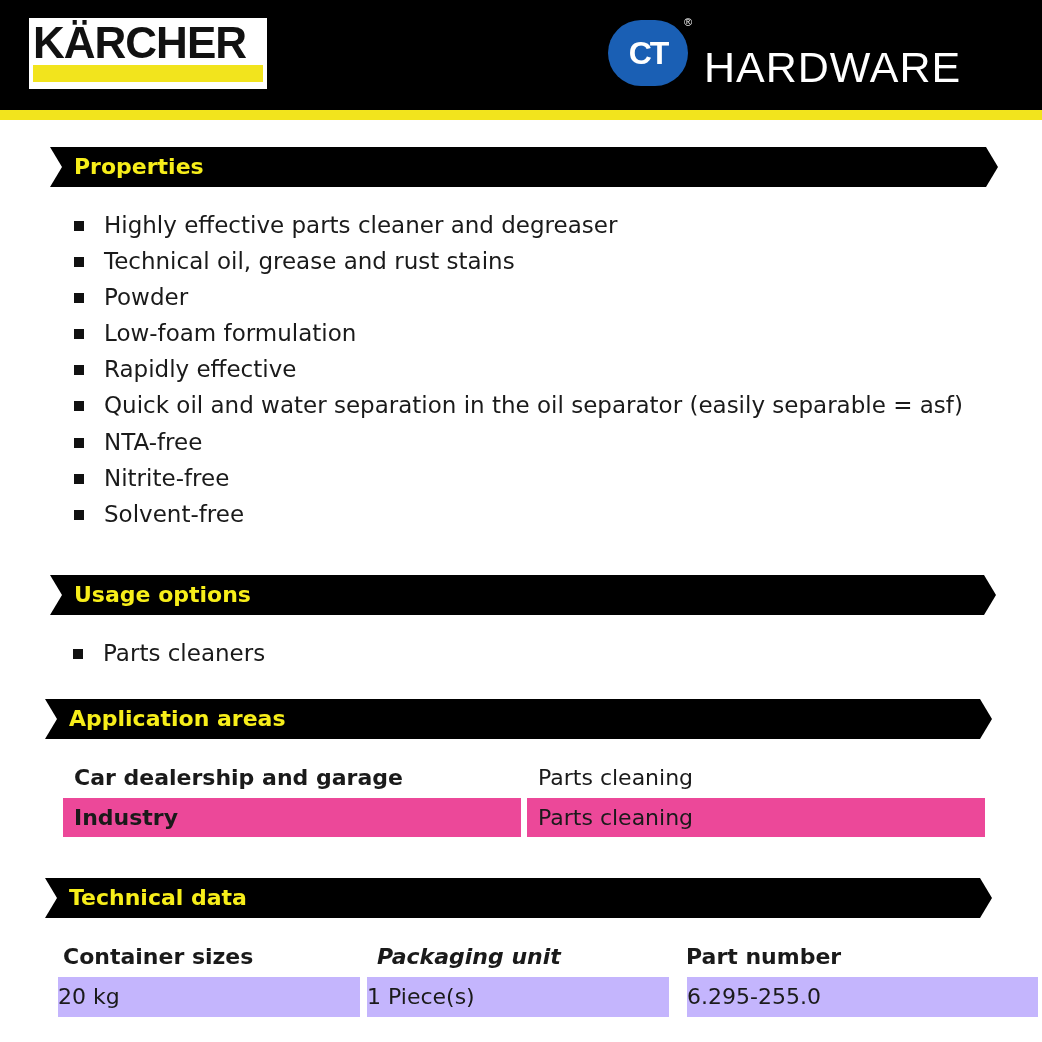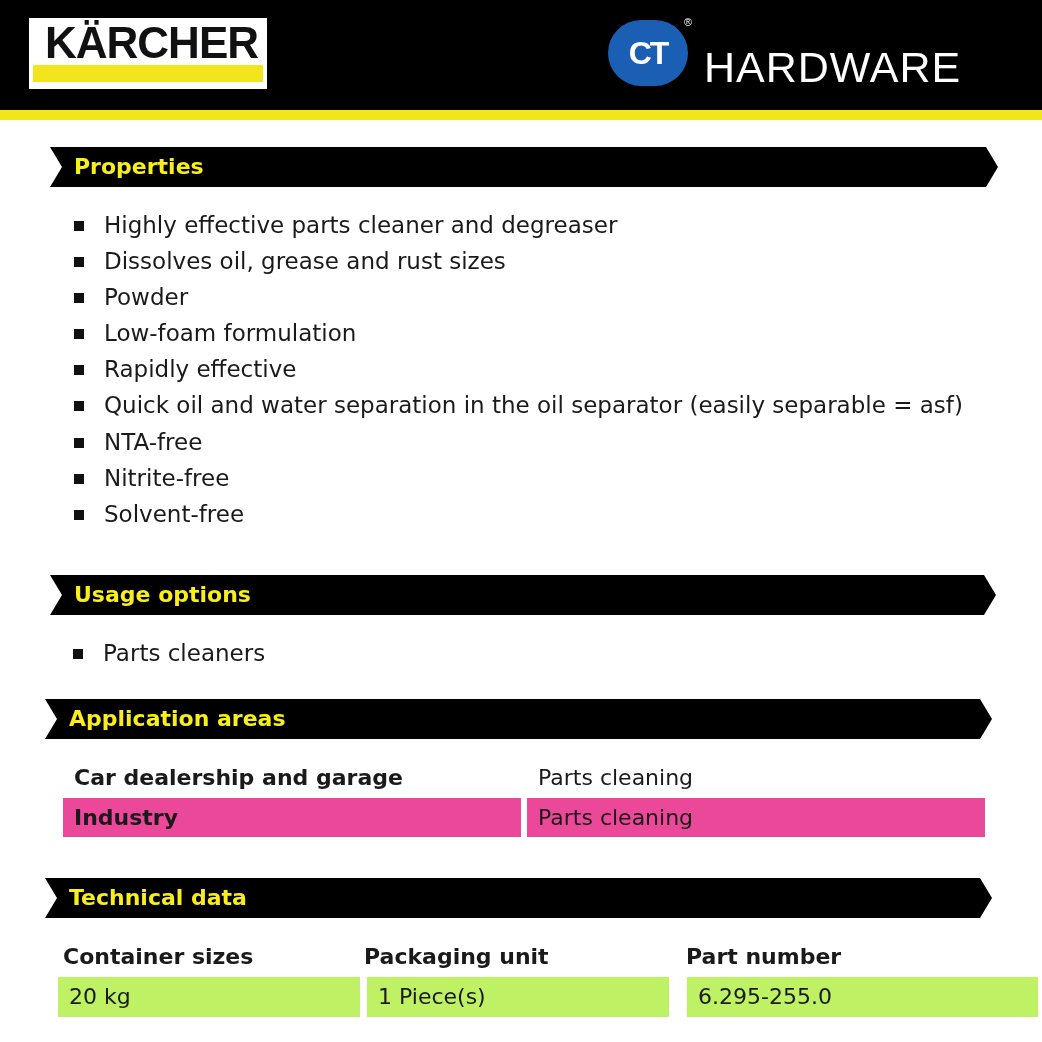--- a/index.html
+++ b/index.html
@@ -1,20 +1,20 @@
 <!DOCTYPE html>
 <html><head>
 <meta charset="utf-8">
 <style>
   html,body{margin:0;padding:0;}
   body{width:1042px;height:1042px;background:#fff;position:relative;overflow:hidden;font-family:"DejaVu Sans","Liberation Sans",sans-serif;color:#1a1a1a;}
   .header{position:absolute;left:0;top:0;width:1042px;height:110px;background:#000;}
   .header-stripe{position:absolute;left:0;top:110px;width:1042px;height:10px;background:#f2e41d;}
   .karcher-logo{position:absolute;left:29px;top:18px;width:238px;height:71px;background:#fff;box-sizing:border-box;}
-  .karcher-text{position:absolute;left:16px;top:1px;font-family:"Liberation Sans",sans-serif;font-weight:bold;font-size:44px;letter-spacing:-1px;color:#111;line-height:48px;}
+  .karcher-text{position:absolute;left:4px;top:1px;font-family:"Liberation Sans",sans-serif;font-weight:bold;font-size:44px;letter-spacing:-1px;color:#111;line-height:48px;}
   .karcher-bar{position:absolute;left:4px;top:47px;width:230px;height:17px;background:#f2e41d;}
   .ct-logo{position:absolute;left:608px;top:18px;width:420px;height:70px;}
   .ct-circle{position:absolute;left:0;top:2px;width:80px;height:66px;border-radius:40px;background:#1a5fb4;color:#fff;font-family:"Liberation Sans",sans-serif;font-weight:bold;font-size:32px;line-height:66px;text-align:center;letter-spacing:-2px;}
   .ct-reg{position:absolute;left:76px;top:-2px;color:#fff;font-size:11px;font-family:"Liberation Sans",sans-serif;}
   .ct-word{position:absolute;left:96px;top:21px;color:#fff;font-family:"Liberation Sans",sans-serif;font-size:43px;line-height:56px;letter-spacing:1px;}
 
   .section-banner{position:absolute;height:40px;background:#000;}
   .section-banner:before{content:"";position:absolute;left:0;top:0;border-top:20px solid transparent;border-bottom:20px solid transparent;border-left:12px solid #fff;}
   .section-banner:after{content:"";position:absolute;right:-12px;top:0;border-top:20px solid transparent;border-bottom:20px solid transparent;border-left:12px solid #000;}
   .section-title{position:absolute;left:24px;top:0;line-height:40px;color:#f7ee1a;font-weight:bold;font-size:22px;font-family:"DejaVu Sans",sans-serif;text-align:center;}
@@ -23,21 +23,21 @@
   .bullets li{position:relative;height:36.1px;line-height:36px;font-size:23px;padding-left:30px;color:#1a1a1a;white-space:nowrap;}
   .bullets li .sq{position:absolute;left:0;top:14px;width:10px;height:10px;background:#111;}
 
   .area-row{position:absolute;left:63px;width:922px;height:39px;}
   .area-cell{position:absolute;top:0;height:39px;line-height:39px;font-size:22px;box-sizing:border-box;padding-left:11px;}
   .area-cell.key{left:0;width:458px;font-weight:bold;}
   .area-cell.val{left:464px;width:458px;}
   .shaded .area-cell{background:#ec4899;}
 
   .tech-head{position:absolute;top:937px;height:40px;line-height:40px;font-size:22px;font-weight:bold;}
-  .tech-cell{position:absolute;top:977px;height:40px;line-height:40px;background:#bef264;font-size:22px;box-sizing:border-box;padding-left:11px;}
+  .tech-cell{position:absolute;top:977px;height:40px;line-height:40px;background:#c4b5fd;font-size:22px;box-sizing:border-box;}
 </style>
 </head>
 <body>
 
 <div class="header">
   <div class="karcher-logo">
     <div class="karcher-text">KÄRCHER</div>
     <div class="karcher-bar"></div>
   </div>
   <div class="ct-logo">
@@ -46,21 +46,21 @@
     <div class="ct-word">HARDWARE</div>
   </div>
 </div>
 <div class="header-stripe"></div>
 
 <div class="section-banner" style="left:50px;top:147px;width:936px;">
   <div class="section-title">Properties</div>
 </div>
 <ul class="bullets" style="top:207px;">
   <li><span class="sq"></span><span>Highly effective parts cleaner and degreaser</span></li>
-  <li><span class="sq"></span><span>Dissolves oil, grease and rust sizes</span></li>
+  <li><span class="sq"></span><span>Technical oil, grease and rust stains</span></li>
   <li><span class="sq"></span><span>Powder</span></li>
   <li><span class="sq"></span><span>Low-foam formulation</span></li>
   <li><span class="sq"></span><span>Rapidly effective</span></li>
   <li><span class="sq"></span><span>Quick oil and water separation in the oil separator (easily separable = asf)</span></li>
   <li><span class="sq"></span><span>NTA-free</span></li>
   <li><span class="sq"></span><span>Nitrite-free</span></li>
   <li><span class="sq"></span><span>Solvent-free</span></li>
 </ul>
 
 <div class="section-banner" style="left:50px;top:575px;width:934px;">
@@ -79,17 +79,17 @@
 </div>
 <div class="area-row shaded" style="top:798px;">
   <div class="area-cell key">Industry</div>
   <div class="area-cell val">Parts cleaning</div>
 </div>
 
 <div class="section-banner" style="left:45px;top:878px;width:935px;">
   <div class="section-title">Technical data</div>
 </div>
 <div class="tech-head" style="left:63px;">Container sizes</div>
-<div class="tech-head" style="left:364px;">Packaging unit</div>
+<div class="tech-head" style="left:377px;font-style:italic;">Packaging unit</div>
 <div class="tech-head" style="left:686px;">Part number</div>
 <div class="tech-cell" style="left:58px;width:302px;">20 kg</div>
 <div class="tech-cell" style="left:367px;width:302px;">1 Piece(s)</div>
 <div class="tech-cell" style="left:687px;width:351px;">6.295-255.0</div>
 
 </body></html>

